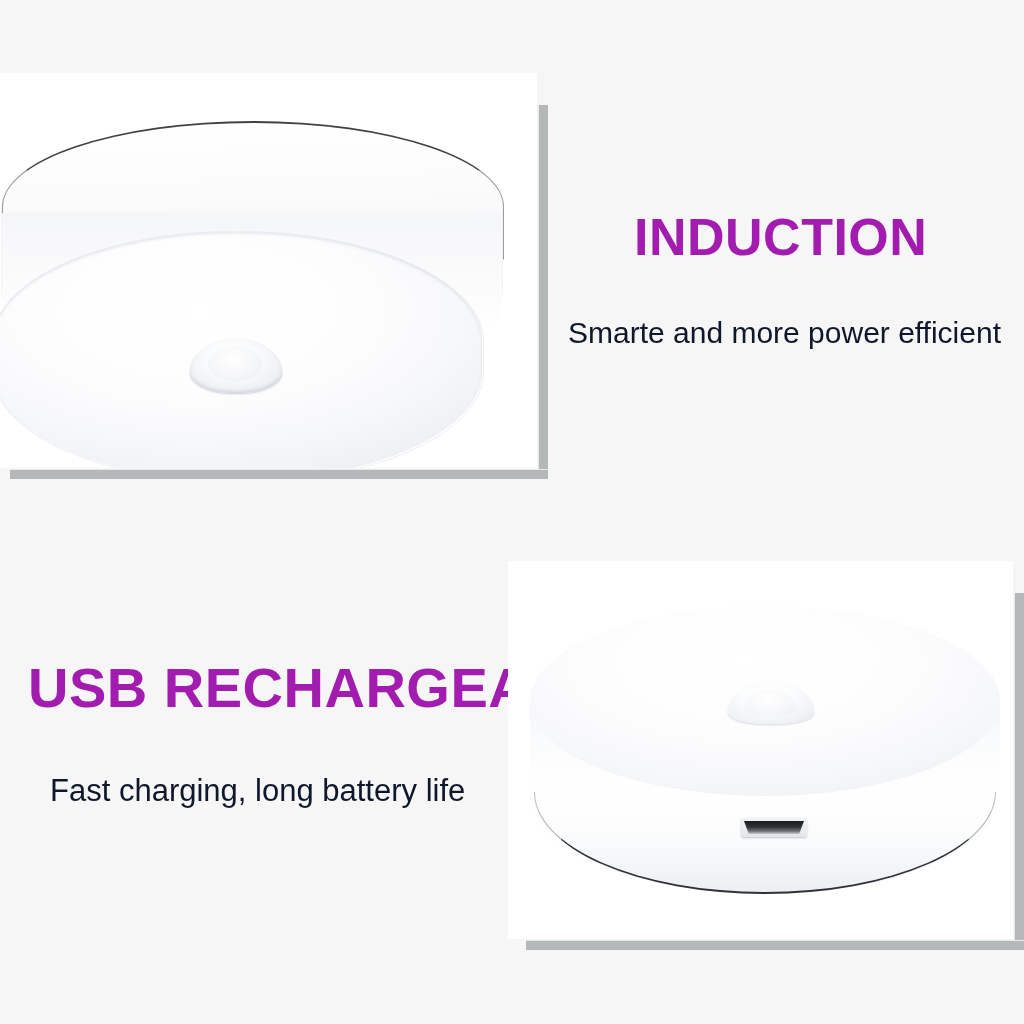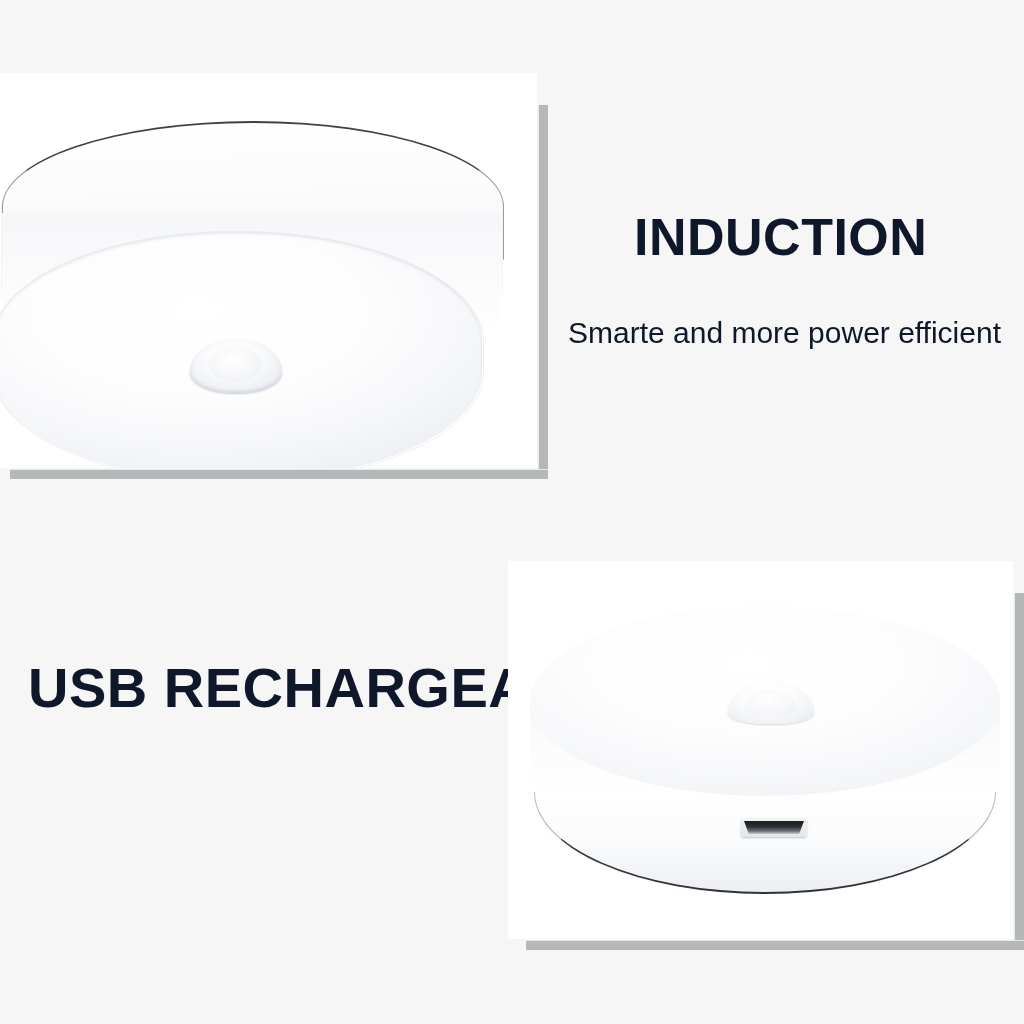--- a/index.html
+++ b/index.html
@@ -232,21 +232,21 @@
     top: 3px;
     width: 60px;
     height: 13px;
     background: linear-gradient(180deg, #1b1d20 0%, #2d3034 45%, #6f7478 78%, #c8ccd0 100%);
     clip-path: polygon(0% 0%, 100% 0%, 92% 100%, 8% 100%);
   }
 
   
   .heading {
     position: absolute;
-    color: #0f172a;
+    color: #a21caf;
     font-weight: 700;
     letter-spacing: 0.5px;
     white-space: nowrap;
     line-height: 1;
   }
   .subheading {
     position: absolute;
     color: #0f172a;
     font-weight: 400;
     white-space: nowrap;
@@ -275,20 +275,21 @@
         <div class="puck1-sensor"></div>
         <div class="puck1-sensor-inner"></div>
       </div>
     </div>
   </div>
 
   <div class="heading" id="induction-heading">INDUCTION</div>
   <div class="subheading" id="induction-sub">Smarte  and more power efficient</div>
 
   <div class="heading" id="usb-heading">USB RECHARGEABLE</div>
+  <div class="subheading" id="usb-sub">Fast charging, long battery life</div>
 
   <div class="photo-panel" style="left:508px; top:561px; width:505px; height:378px;">
     <div class="panel-shadow-right"></div>
     <div class="panel-shadow-bottom"></div>
     <div class="photo-inner">
       <div class="puck2-wrap">
         <div class="puck2-side"></div>
         <div class="puck2-top"></div>
         <div class="puck2-seam"></div>
         <div class="puck2-bottomline"></div>

